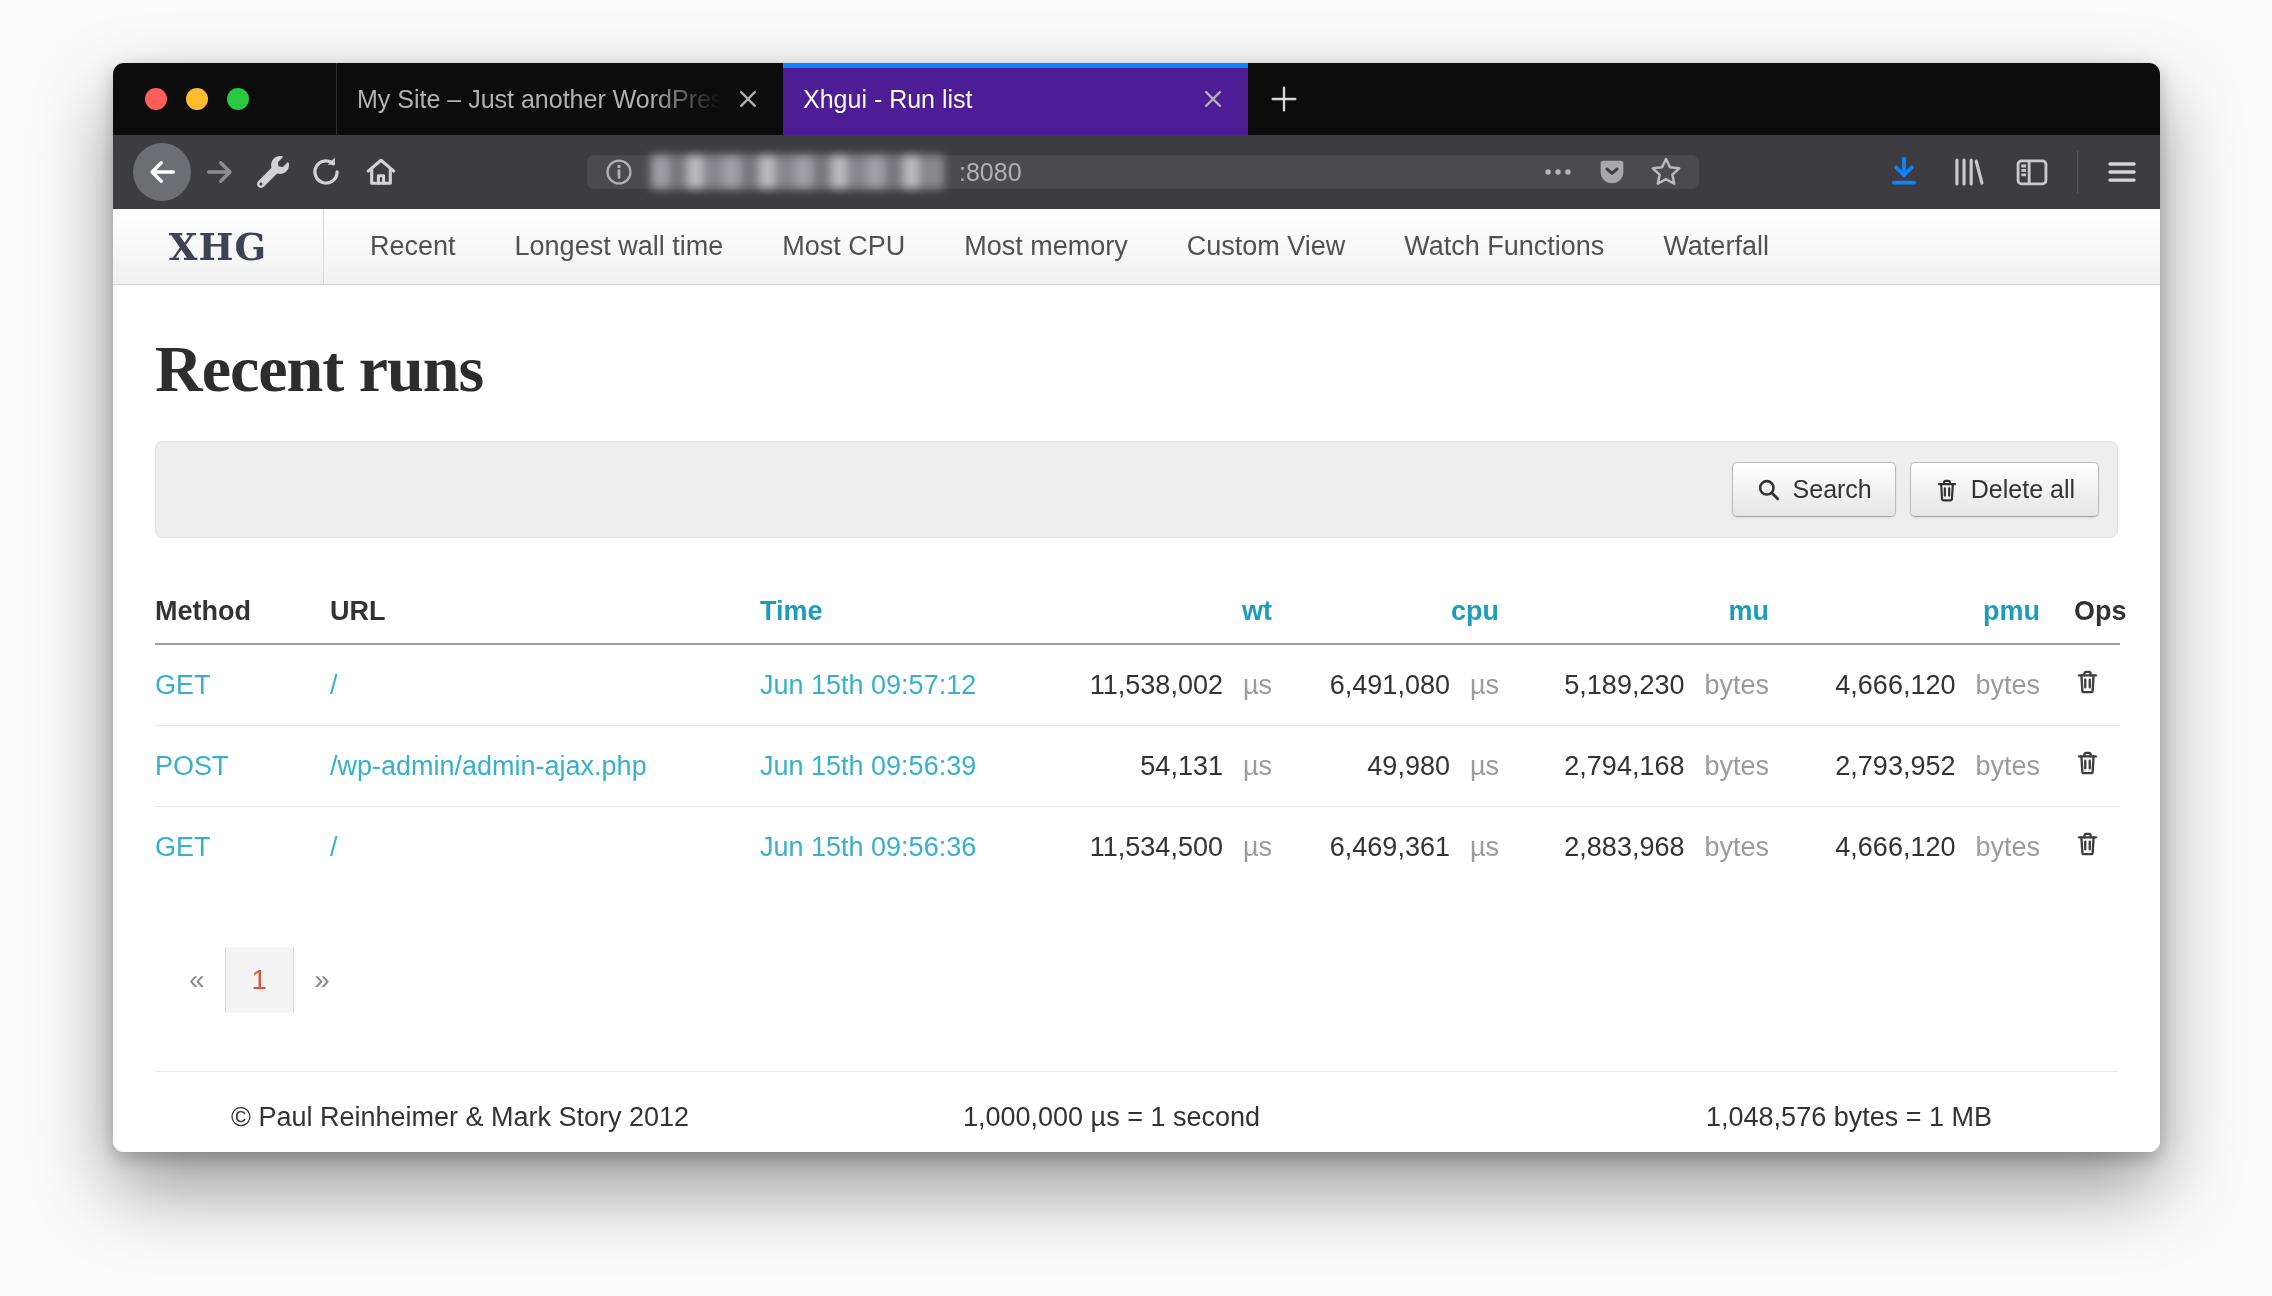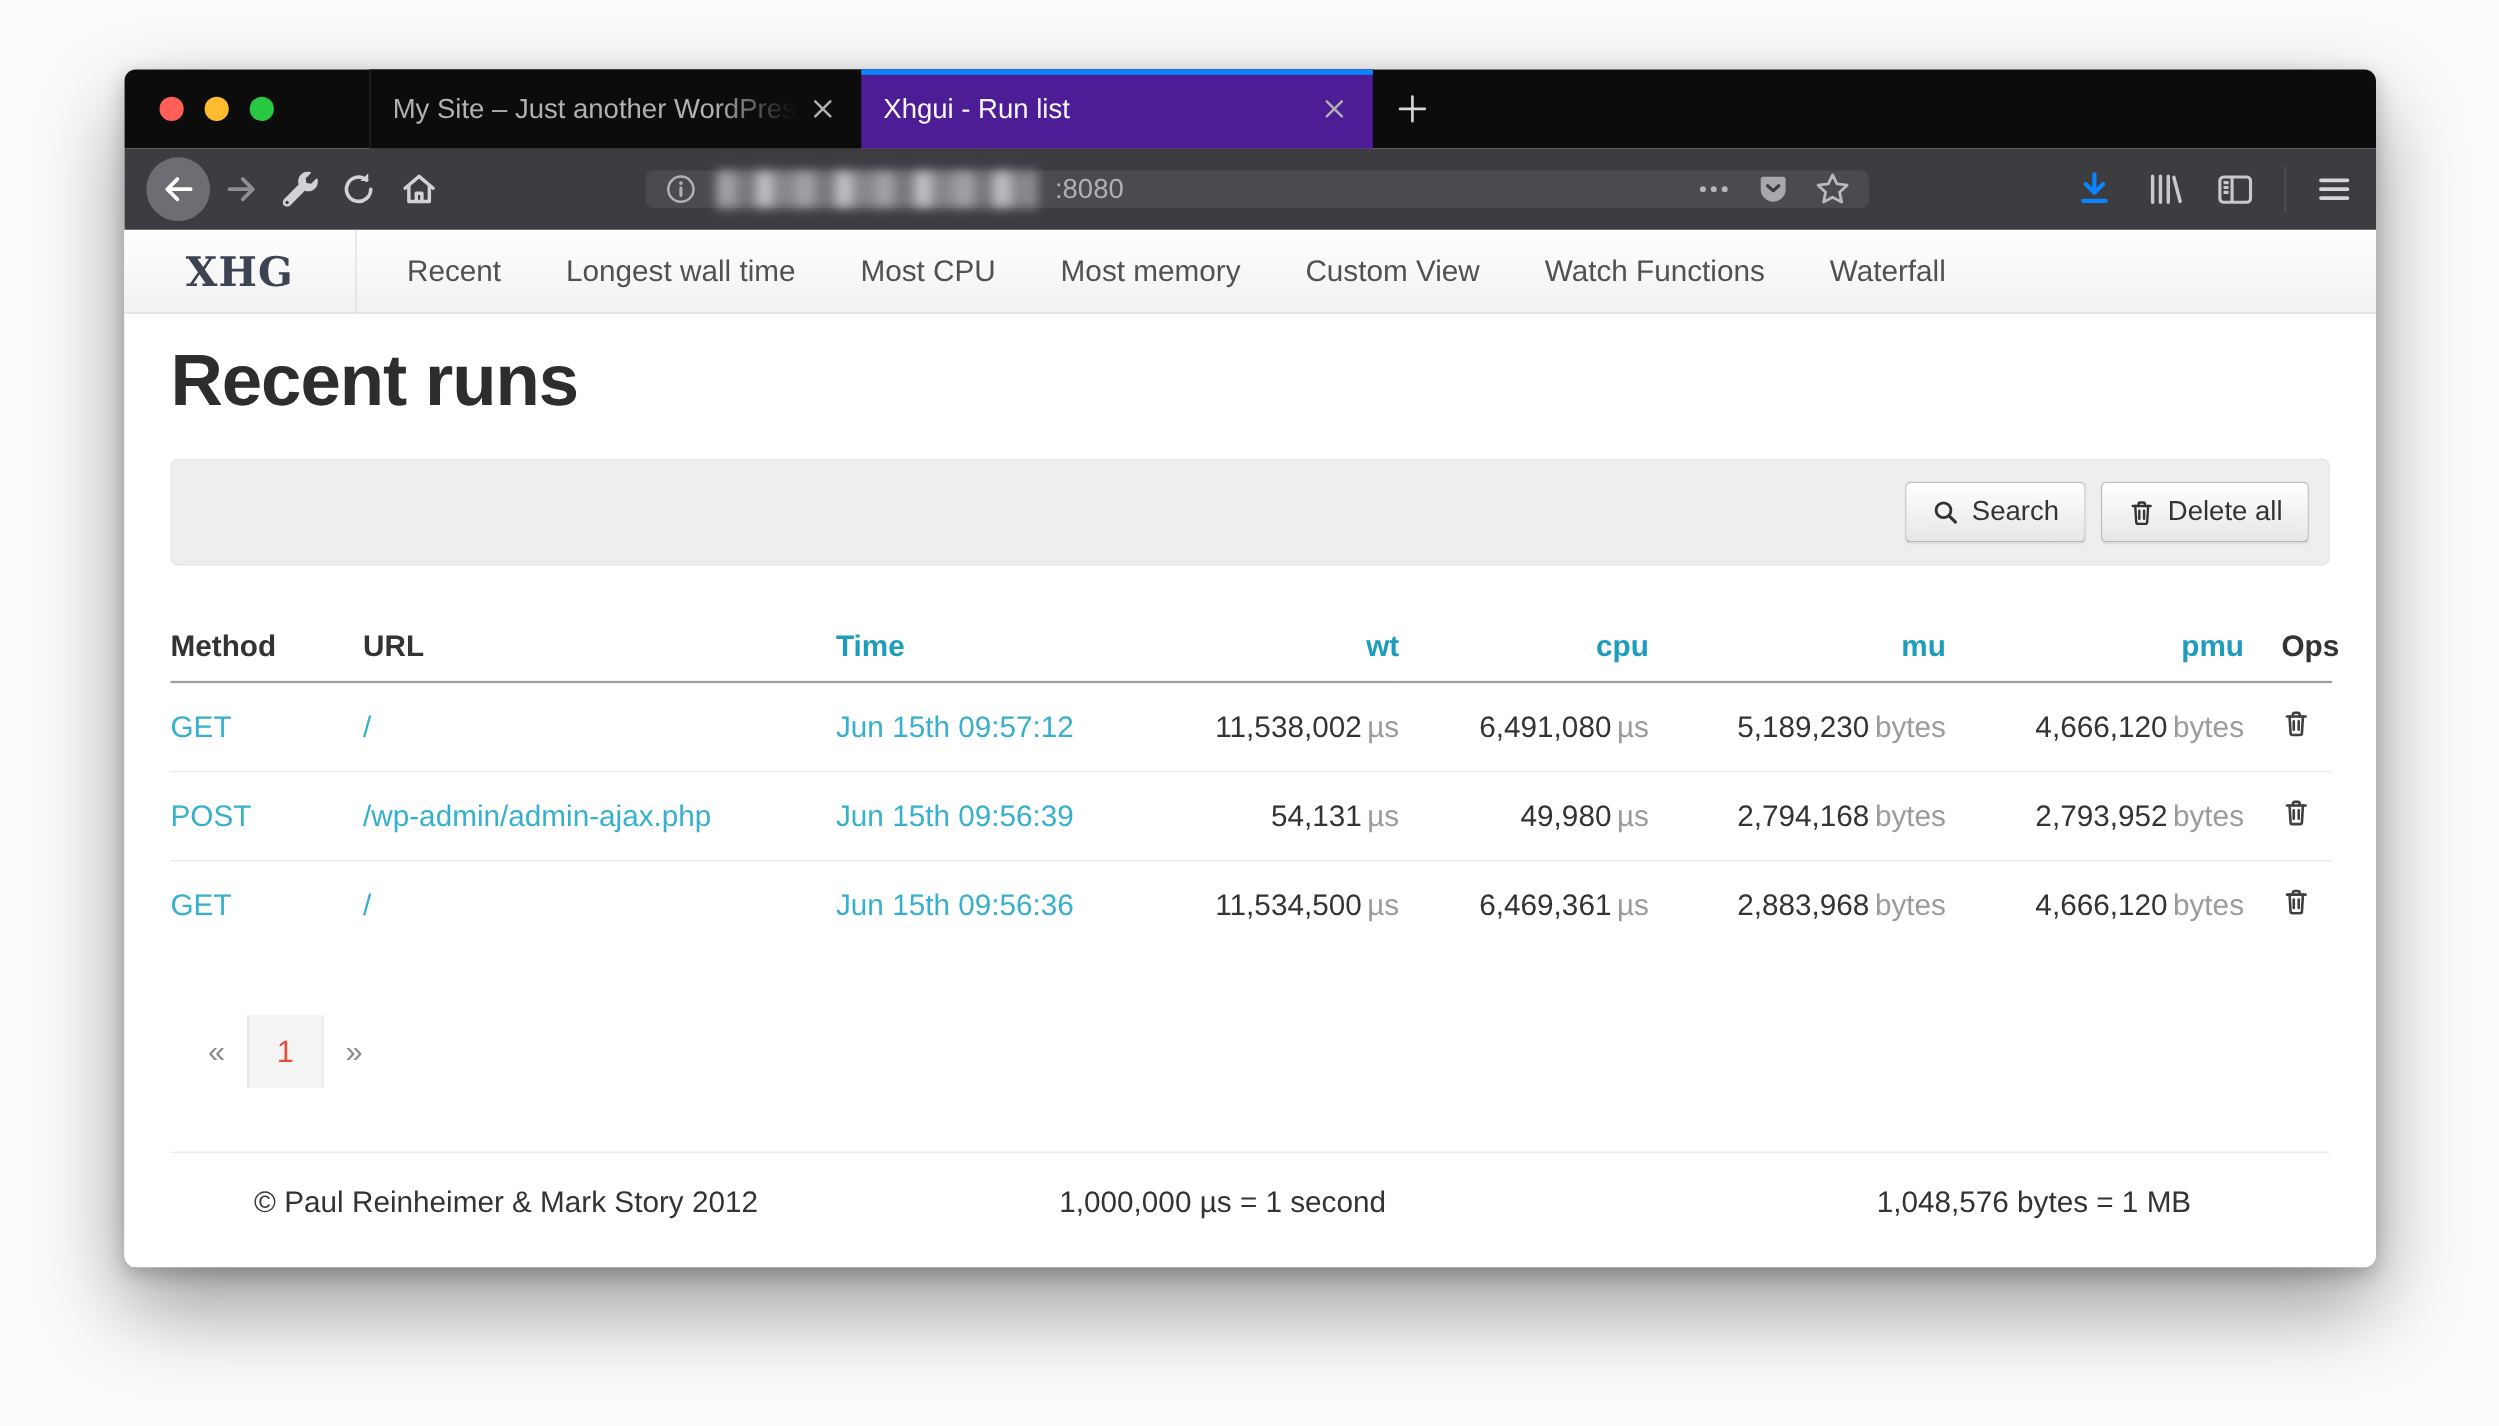--- a/index.html
+++ b/index.html
@@ -61,41 +61,41 @@
   .navbar { height:76px; background:linear-gradient(#ffffff,#f1f1f1);
             border-bottom:1px solid #d4d4d4; display:flex; align-items:stretch; }
   .brand { width:211px; display:flex; align-items:center; justify-content:center;
            border-right:1px solid #d9d9d9; font-family:"DejaVu Serif", serif; font-weight:bold;
            font-size:37px; color:#3e4353; letter-spacing:1px; }
   .navlinks { display:flex; align-items:center; padding-left:46px; gap:59px; }
   .navlinks a { font-size:27px; color:#515151; text-decoration:none; cursor:pointer; white-space:nowrap; }
 
   .container { padding:0 42px; }
 
-  h1.page-title { font-family:Liberation Sans, sans-serif; font-weight:bold; font-size:66px;
-                  color:#2d2d2d; margin-top:22px; letter-spacing:-1px; }
+  h1.page-title { font-family:Liberation Serif, serif; font-weight:bold; font-size:66px;
+                  color:#2d2d2d; margin-top:46px; letter-spacing:-1px; }
 
   .well { margin-top:34px; height:97px; background:#eeeeee; border:1px solid #e3e3e3; border-radius:7px;
           display:flex; justify-content:flex-end; align-items:center; padding:0 18px; gap:14px; }
   .btn { display:inline-flex; align-items:center; gap:11px; height:55px; padding:0 23px;
          font-size:25px; color:#333; background:linear-gradient(#ffffff,#e6e6e6);
          border:1px solid #bcbcbc; border-bottom-color:#a4a4a4; border-radius:5px;
          box-shadow:0 1px 2px rgba(0,0,0,.08); cursor:pointer;
          font-family:"Liberation Sans", sans-serif; }
 
   table.runs { margin-top:44px; width:100%; border-collapse:collapse; table-layout:fixed; font-size:27px; }
   .runs th { text-align:left; font-weight:bold; color:#333; padding:14px 0 16px;
              border-bottom:2px solid #9f9f9f; }
   .runs td { padding:23px 0; vertical-align:middle; }
   .runs tbody tr + tr td { border-top:1px solid #e7e7e7; }
   .runs .num-col { text-align:right; }
   .runs .ops-col { padding-left:34px; }
   a.tlink { color:#36b0cd; text-decoration:none; cursor:pointer; }
   .runs th a.hlink { color:#1d9dbb; text-decoration:none; cursor:pointer; }
-  .unit { color:#9b9b9b; margin-left:5px; }
+  .unit { color:#9b9b9b; margin-left:20px; }
   .cellnum { color:#333; }
   .trash-cell { color:#3f3f3f; cursor:pointer; display:inline-block; }
 
   .pagination { margin:60px 0 0 14px; display:inline-flex; align-items:center; }
   .page-prev,.page-next { color:#8a8a8a; font-size:28px; padding:0 20px; cursor:pointer; }
   .page-current { background:#f4f4f4; border-left:1px solid #dcdcdc; border-right:1px solid #dcdcdc;
                   color:#e1503c; font-size:28px; padding:17px 26px; cursor:pointer; }
 
   .page-footer { margin-top:58px; border-top:1px solid #e9e9e9; padding:30px 126px 0 76px;
                  display:flex; align-items:baseline; font-size:27px; color:#333; }

